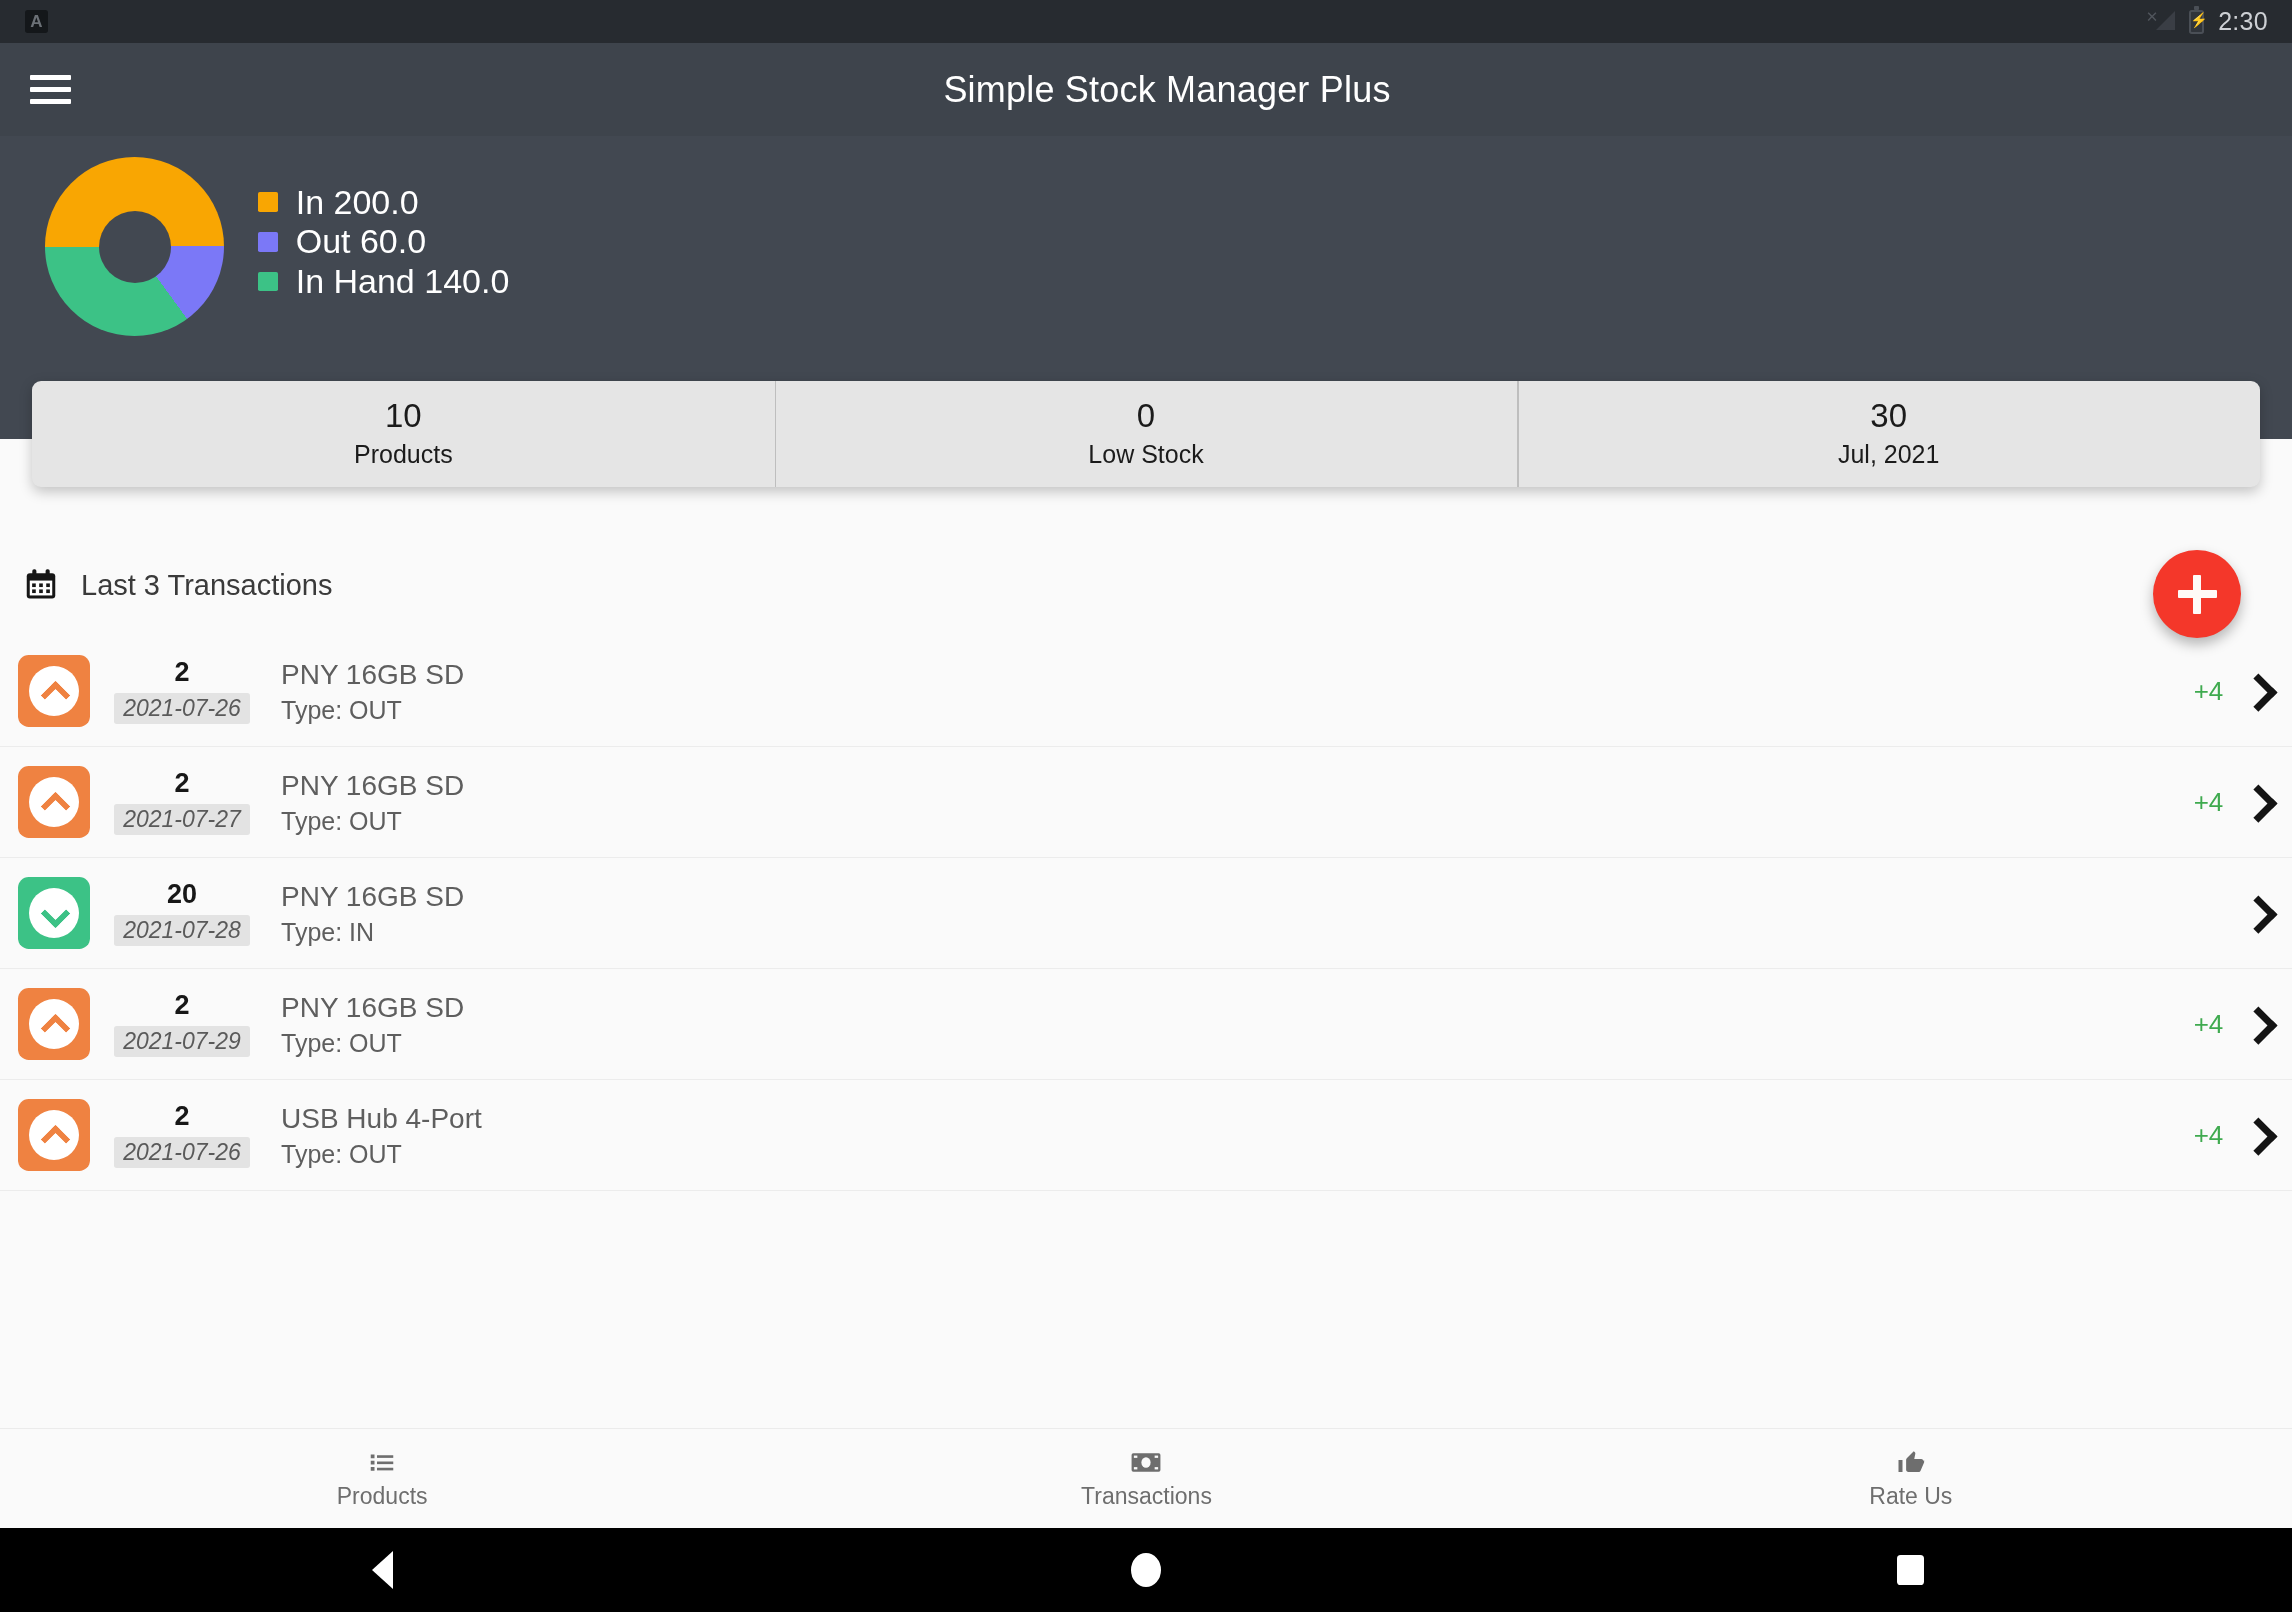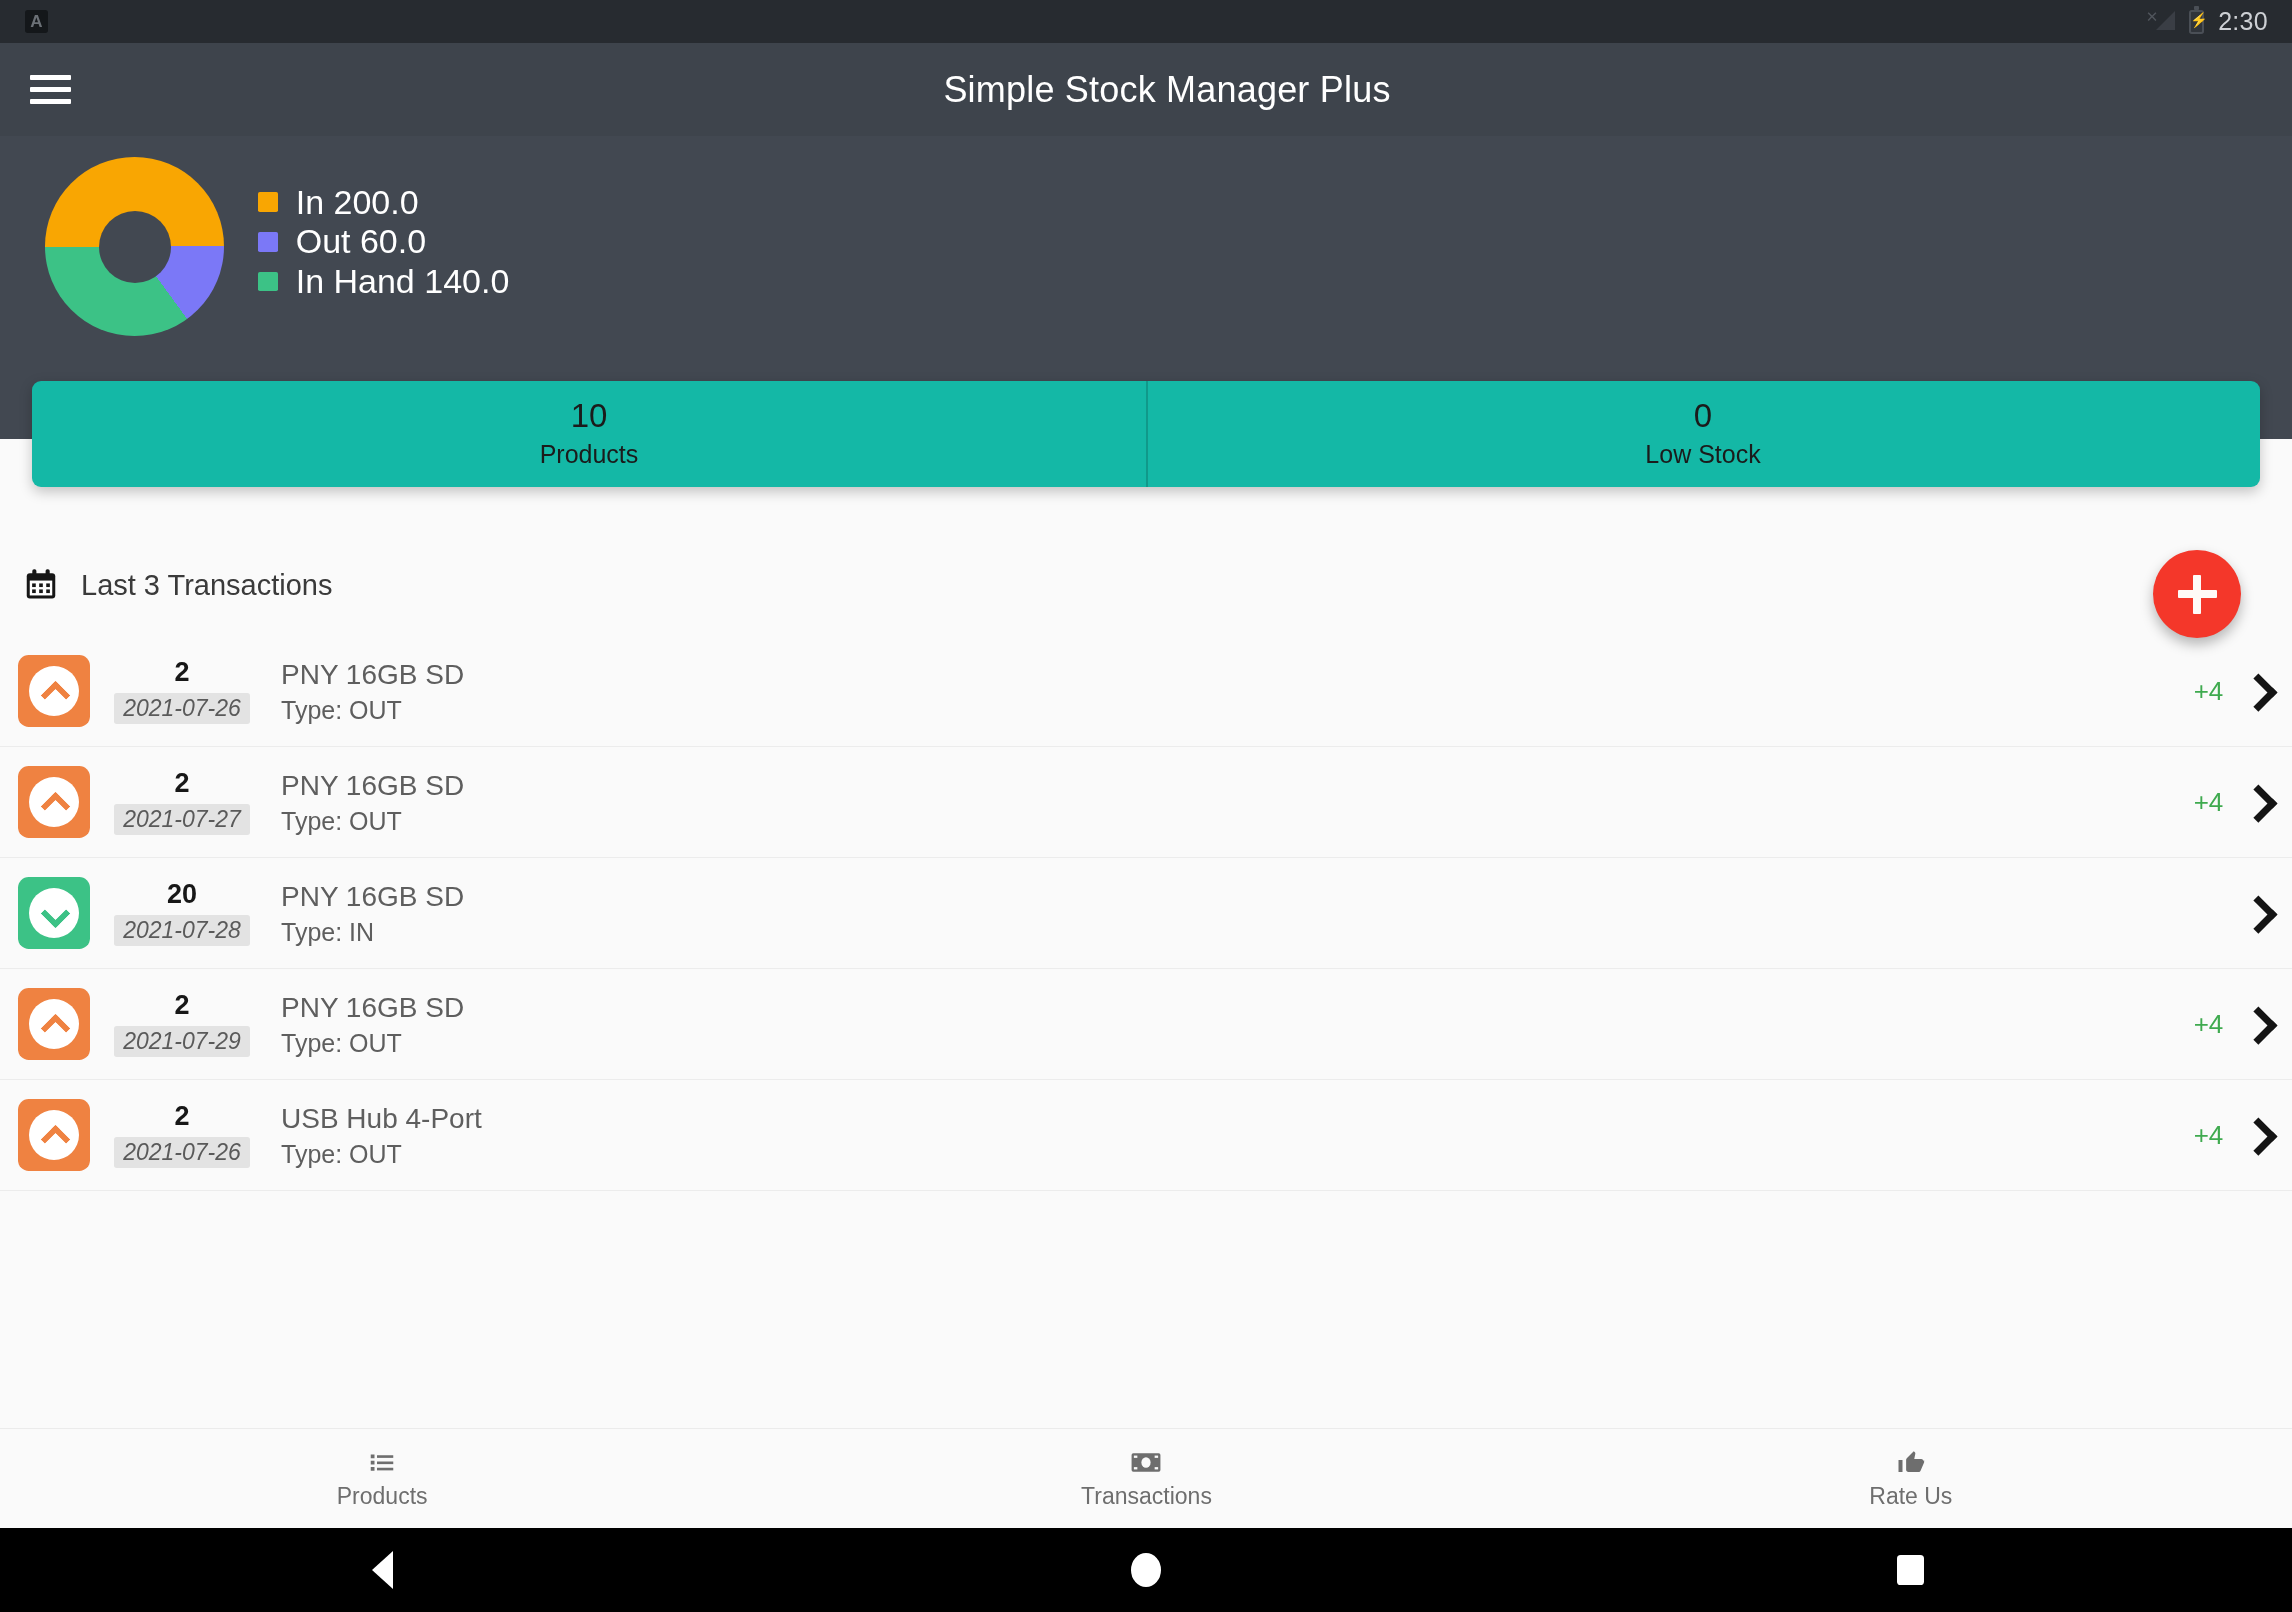--- a/index.html
+++ b/index.html
@@ -133,21 +133,21 @@
   .content-surface {
     position: absolute; top: 439px; left: 0;
     width: 2293px; height: 989px;
     background: #fafafa;
   }
 
   
   .stats-card {
     position: absolute; top: 381px; left: 32px;
     width: 2228px; height: 106px;
-    background: #14b8a6;
+    background: #e5e5e5;
     border-radius: 9px;
     display: flex;
     box-shadow: 0 4.5px 12.5px rgba(0,0,0,0.22);
     overflow: hidden;
     z-index: 5;
   }
   .stat-cell {
     flex: 1 1 0;
     display: flex; flex-direction: column;
     align-items: center; justify-content: center;
@@ -375,20 +375,24 @@
 <div class="content-surface"></div>
 
 <div class="stats-card">
   <div class="stat-cell">
     <div class="stat-value">10</div>
     <div class="stat-label">Products</div>
   </div>
   <div class="stat-cell">
     <div class="stat-value">0</div>
     <div class="stat-label">Low Stock</div>
+  </div>
+  <div class="stat-cell">
+    <div class="stat-value">30</div>
+    <div class="stat-label">Jul, 2021</div>
   </div>
 </div>
 
 <div class="tx-header">
   <span class="calendar-icon">
     <svg width="38" height="38" viewBox="0 0 24 24" aria-hidden="true">
       <rect x="3" y="4.5" width="18" height="16" rx="2" fill="#161616"></rect>
       <rect x="6.5" y="2" width="2.6" height="4.2" rx="1.1" fill="#161616"></rect>
       <rect x="14.9" y="2" width="2.6" height="4.2" rx="1.1" fill="#161616"></rect>
       <rect x="4.9" y="9.2" width="14.2" height="9.4" fill="#ffffff"></rect>

